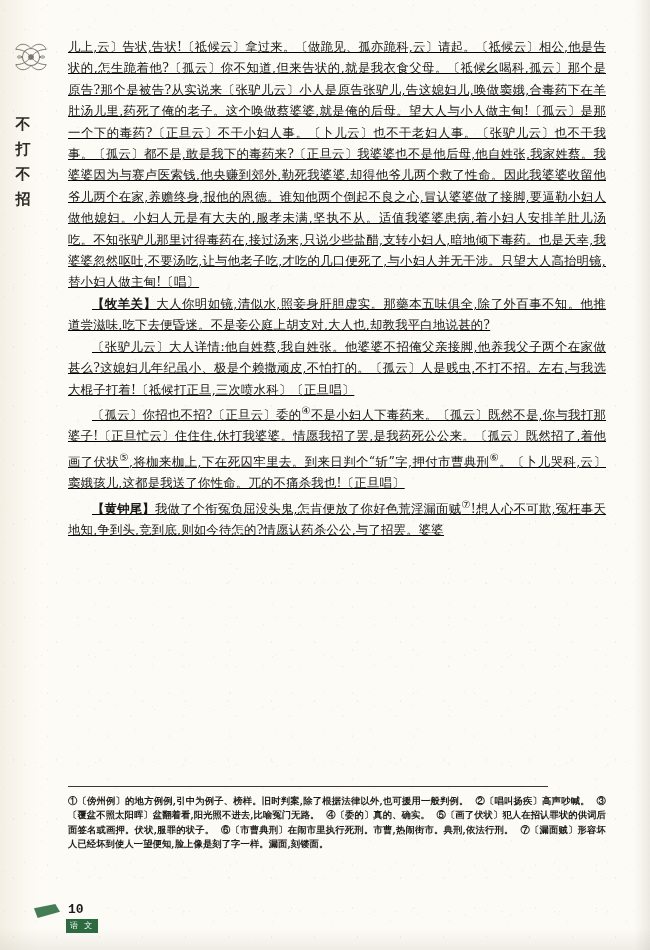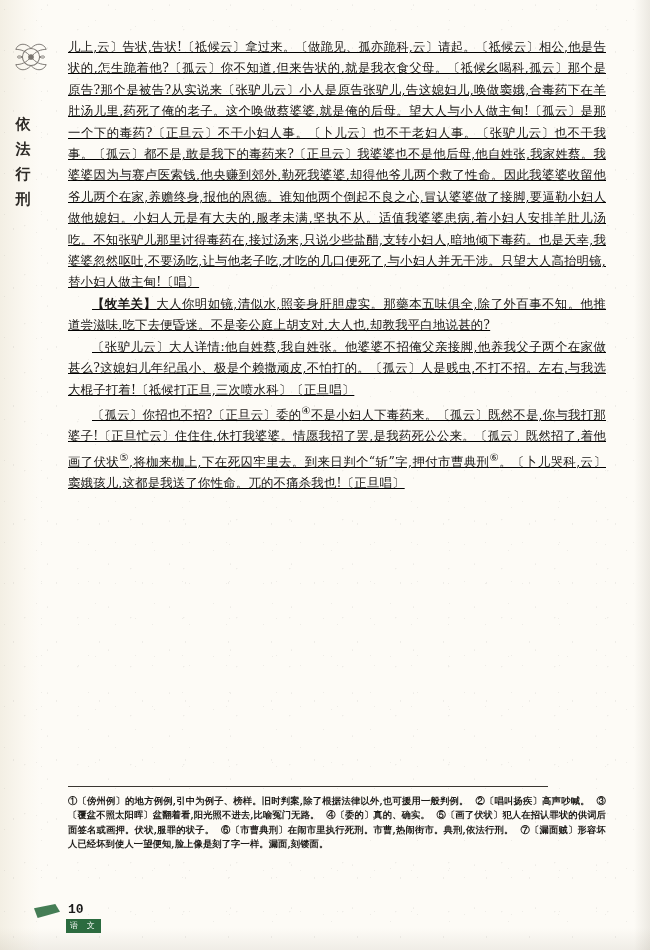--- a/index.html
+++ b/index.html
@@ -139,21 +139,21 @@
     top: 0;
     font-family: Liberation Mono, monospace;
     font-size: 13px;
     font-weight: bold;
     color: #1a1a1a;
   }
   .pg-sub {
     position: absolute;
     left: 32px;
     top: 17px;
-    font-family: Liberation Mono, monospace;
+    font-family: Liberation Sans, sans-serif;
     font-size: 8px;
     color: #fff;
     background: #2b6b3f;
     padding: 1px 4px 2px 4px;
     letter-spacing: 2px;
   }
   
   .edge-r {
     position: absolute;
     right: 0; top: 0; width: 16px; height: 950px;
@@ -179,29 +179,30 @@
       <g stroke="#4a4540" stroke-width="1" fill="none">
         <path d="M20 11 C14 4 6 6 4 12 C10 12 15 14 20 20"></path>
         <path d="M20 11 C26 4 34 6 36 12 C30 12 25 14 20 20"></path>
         <path d="M20 29 C14 36 6 34 4 28 C10 28 15 26 20 20"></path>
         <path d="M20 29 C26 36 34 34 36 28 C30 28 25 26 20 20"></path>
         <path d="M11 20 C4 16 4 24 11 20"></path>
         <path d="M29 20 C36 16 36 24 29 20"></path>
       </g>
       <circle cx="20" cy="20" r="3" fill="#4a4540"></circle>
     </svg>
-    <div class="unit-label">依法行刑</div>
+    <div class="unit-label">不打不招</div>
   </div>
 
   <div class="body-col">
     <div id="paras">
         <p class="para">儿上,云〕告状,告状!〔祗候云〕拿过来。〔做跪见、孤亦跪科,云〕请起。〔祗候云〕相公,他是告状的,怎生跪着他?〔孤云〕你不知道,但来告状的,就是我衣食父母。〔祗候幺喝科,孤云〕那个是原告?那个是被告?从实说来〔张驴儿云〕小人是原告张驴儿,告这媳妇儿,唤做窦娥,合毒药下在羊肚汤儿里,药死了俺的老子。这个唤做蔡婆婆,就是俺的后母。望大人与小人做主甸!〔孤云〕是那一个下的毒药?〔正旦云〕不干小妇人事。〔卜儿云〕也不干老妇人事。〔张驴儿云〕也不干我事。〔孤云〕都不是,敢是我下的毒药来?〔正旦云〕我婆婆也不是他后母,他自姓张,我家姓蔡。我婆婆因为与赛卢医索钱,他央赚到郊外,勒死我婆婆,却得他爷儿两个救了性命。因此我婆婆收留他爷儿两个在家,养赡终身,报他的恩德。谁知他两个倒起不良之心,冒认婆婆做了接脚,要逼勒小妇人做他媳妇。小妇人元是有大夫的,服孝未满,坚执不从。适值我婆婆患病,着小妇人安排羊肚儿汤吃。不知张驴儿那里讨得毒药在,接过汤来,只说少些盐醋,支转小妇人,暗地倾下毒药。也是天幸,我婆婆忽然呕吐,不要汤吃,让与他老子吃,才吃的几口便死了,与小妇人并无干涉。只望大人高抬明镜,替小妇人做主甸!〔唱〕</p>
         <p class="para indent"><span class="role">【牧羊关】</span>大人你明如镜,清似水,照妾身肝胆虚实。那藥本五味俱全,除了外百事不知。他推道尝滋味,吃下去便昏迷。不是妾公庭上胡支对,大人也,却教我平白地说甚的?</p>
         <p class="para indent">〔张驴儿云〕大人详情:他自姓蔡,我自姓张。他婆婆不招俺父亲接脚,他养我父子两个在家做甚么?这媳妇儿年纪虽小、极是个赖撒顽皮,不怕打的。〔孤云〕人是贱虫,不打不招。左右,与我选大棍子打着!〔祗候打正旦,三次喷水科〕〔正旦唱〕</p>
         <p class="para indent">〔孤云〕你招也不招?〔正旦云〕委的<sup>④</sup>不是小妇人下毒药来。〔孤云〕既然不是,你与我打那婆子!〔正旦忙云〕住住住,休打我婆婆。情愿我招了罢,是我药死公公来。〔孤云〕既然招了,着他画了伏状<sup>⑤</sup>,将枷来枷上,下在死囚牢里去。到来日判个“斩”字,押付市曹典刑<sup>⑥</sup>。〔卜儿哭科,云〕窦娥孩儿,这都是我送了你性命。兀的不痛杀我也!〔正旦唱〕</p>
+        <p class="para indent"><span class="role">【黄钟尾】</span>我做了个衔冤负屈没头鬼,怎肯便放了你好色荒淫漏面贼<sup>⑦</sup>!想人心不可欺,冤枉事天地知,争到头,竞到底,则如今待怎的?情愿认药杀公公,与了招罢。婆婆</p>
       </div>
   </div>
 
   <div class="fn-rule"></div>
   <div class="footnotes">
     <div id="fns">
         <p>①〔傍州例〕的地方例例,引中为例子、榜样。旧时判案,除了根据法律以外,也可援用一般判例。&nbsp;&nbsp;②〔唱叫扬疾〕高声吵喊。&nbsp;&nbsp;③〔覆盆不照太阳晖〕盆翻着看,阳光照不进去,比喻冤门无路。&nbsp;&nbsp;④〔委的〕真的、确实。&nbsp;&nbsp;⑤〔画了伏状〕犯人在招认罪状的供词后面签名或画押。伏状,服罪的状子。&nbsp;&nbsp;⑥〔市曹典刑〕在闹市里执行死刑。市曹,热闹街市。典刑,依法行刑。&nbsp;&nbsp;⑦〔漏面贼〕形容坏人已经坏到使人一望便知,脸上像是刻了字一样。漏面,刻镂面。</p>
       </div>
   </div>
 

